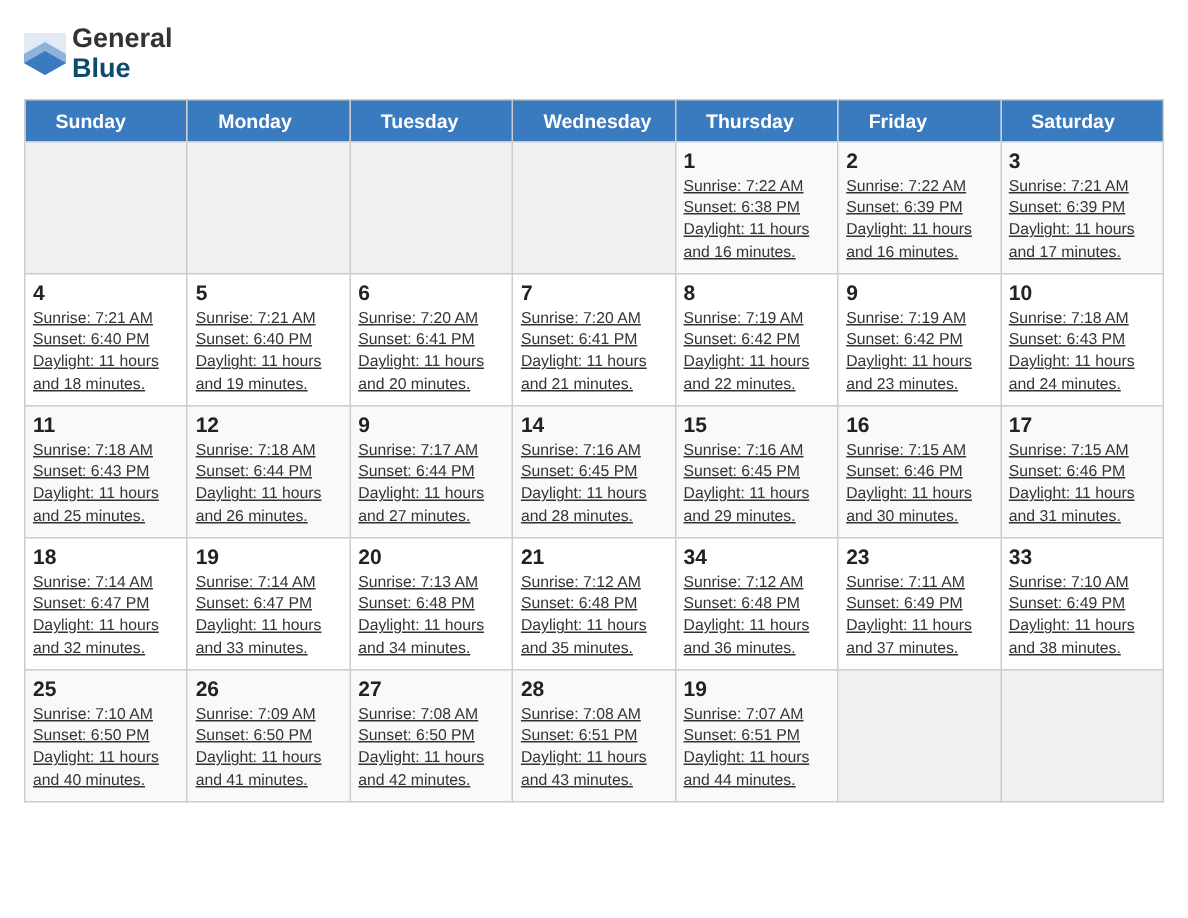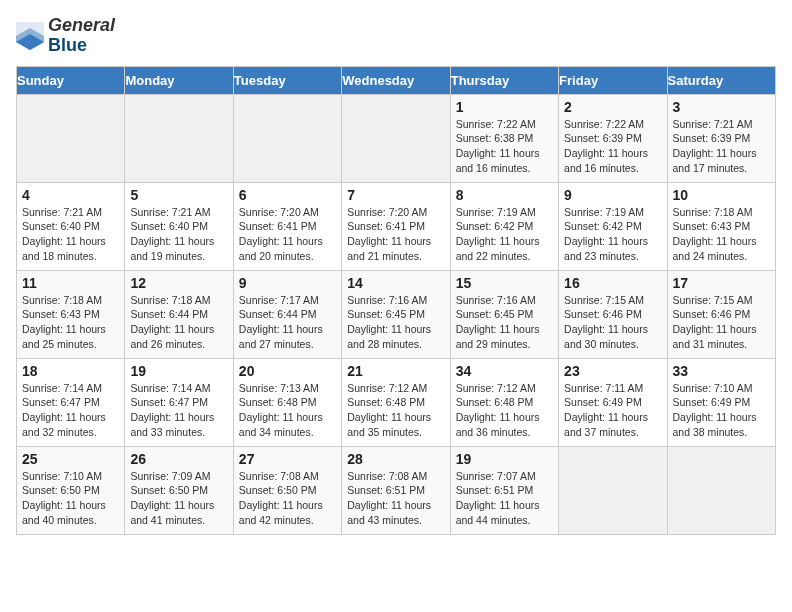--- a/index.html
+++ b/index.html
@@ -23,21 +23,20 @@
     }
     .logo-text {
       display: flex;
       flex-direction: column;
       line-height: 1.1;
     }
     .logo-general {
       font-size: 18px;
       font-weight: bold;
       color: #333;
-      font-style: italic;
     }
     .logo-blue {
       font-size: 18px;
       font-weight: bold;
       color: #0c4a6e;
     }
     .logo-icon {
       width: 28px;
       height: 28px;
     }
@@ -56,21 +55,21 @@
     table {
       width: 100%;
       border-collapse: collapse;
       table-layout: fixed;
     }
     thead tr th {
       background-color: #3a7abf;
       color: #fff;
       font-size: 13px;
       font-weight: bold;
-      padding: 6px 0;
+      padding: 6px 20px;
       text-align: left;
       border: 1px solid #ccc;
     }
     tbody tr td {
       border: 1px solid #ccc;
       vertical-align: top;
       padding: 4px 5px;
       height: 88px;
       font-size: 11px;
       color: #333;
@@ -83,20 +82,21 @@
       font-size: 14px;
       font-weight: bold;
       color: #222;
       display: block;
       margin-bottom: 2px;
     }
     .day-info {
       font-size: 10.5px;
       color: #333;
       line-height: 1.4;
+      text-decoration: underline;
     }
     td.empty {
       background: #f0f0f0 !important;
     }
   </style>
 </head>
 <body>
 
 <div class="header">
   <div class="logo">

